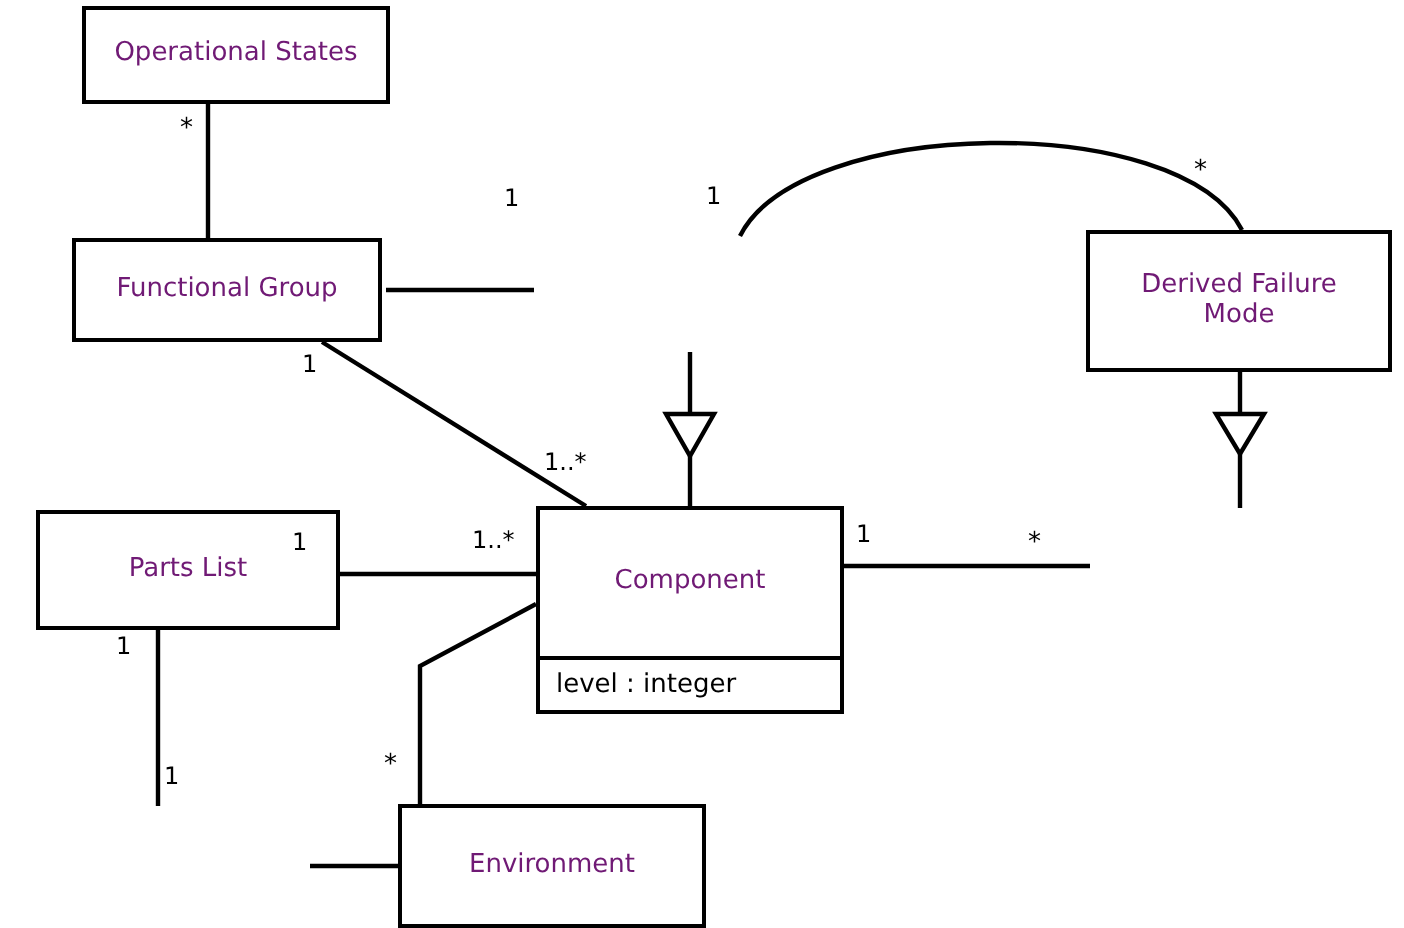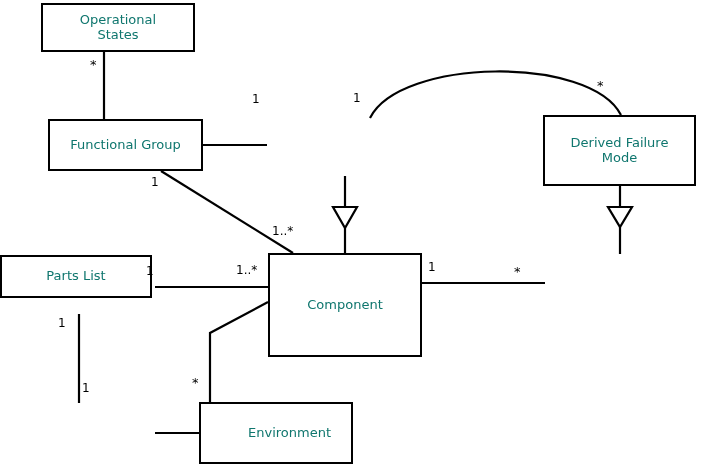--- a/index.html
+++ b/index.html
@@ -33,23 +33,23 @@
     display: flex;
     flex-direction: column;
   }
   .uml-class .name-compartment {
     flex: 1 1 auto;
     display: flex;
     align-items: center;
     justify-content: center;
     text-align: center;
     font-size: 13px;
-    color: #0f766e;
+    color: #701a75;
     line-height: 1.1;
-    padding: 0 20px;
+    padding: 0 7px;
   }
   .uml-class .attr-compartment {
     border-top: 2px solid #000000;
     display: flex;
     align-items: center;
     padding-left: 8px;
     font-size: 13px;
     color: #000000;
     height: 27px;
     box-sizing: border-box;
@@ -96,40 +96,41 @@
 
     <polyline points="268,302 210,333 210,402" fill="none" stroke="#000000" stroke-width="2.2"></polyline>
 
     <line x1="155" y1="433" x2="199" y2="433" stroke="#000000" stroke-width="2.2"></line>
   </svg>
 
   <div class="uml-class" style="left:41px; top:3px; width:154px; height:49px;">
     <div class="name-compartment">Operational States</div>
   </div>
 
-  <div class="uml-class" style="left:48px; top:119px; width:155px; height:52px;">
+  <div class="uml-class" style="left:36px; top:119px; width:155px; height:52px;">
     <div class="name-compartment">Functional Group</div>
   </div>
 
 
   <div class="uml-class" style="left:543px; top:115px; width:153px; height:71px;">
     <div class="name-compartment">Derived Failure Mode</div>
   </div>
 
-  <div class="uml-class" style="left:0; top:255px; width:152px; height:43px;justify-content:flex-end;">
+  <div class="uml-class" style="left:18px; top:255px; width:152px; height:60px;justify-content:flex-end;">
     <div class="name-compartment">Parts List</div>
   </div>
 
   <div class="uml-class" style="left:268px; top:253px; width:154px; height:104px;">
     <div class="name-compartment">Component</div>
+    <div class="attr-compartment">level : integer</div>
   </div>
 
 
 
-  <div class="uml-class" style="left:199px; top:402px; width:154px; height:62px;align-items:flex-end;">
+  <div class="uml-class" style="left:199px; top:402px; width:154px; height:62px;">
     <div class="name-compartment">Environment</div>
   </div>
 
   <span class="mult-label star" style="left:90px; top:58px;">*</span>
 
   <span class="mult-label" style="left:252px; top:93px;">1</span>
 
   <span class="mult-label" style="left:151px; top:176px;">1</span>
 
   <span class="mult-label" style="left:272px; top:225px;">1..*</span>

